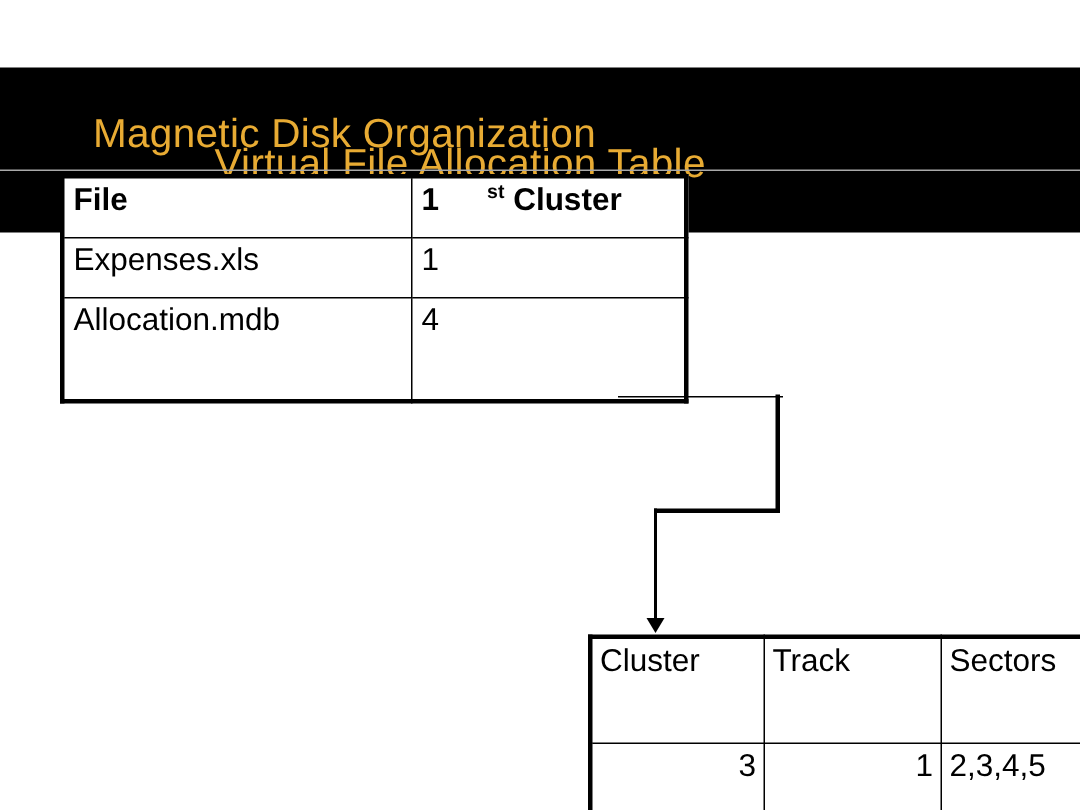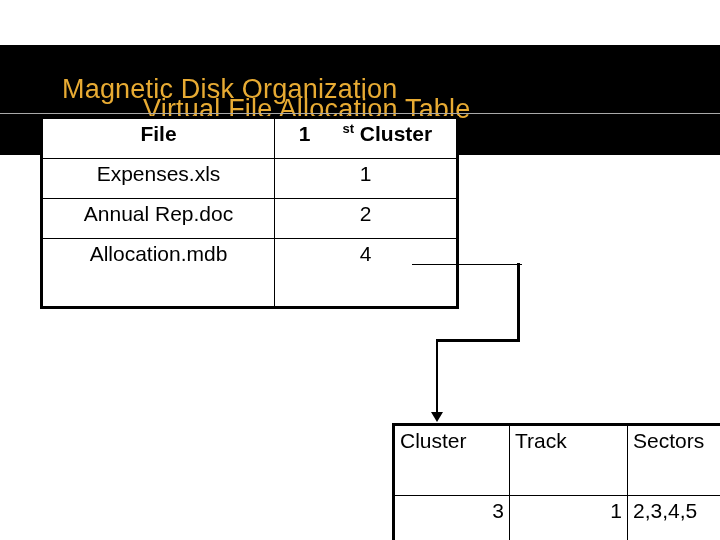--- a/index.html
+++ b/index.html
@@ -68,21 +68,20 @@
     background: #ffffff;
   }
   #fat-table td {
     border: 1px solid #000000;
     padding: 2px 6px 3px 6px;
     font-size: 21px;
     line-height: 25px;
     color: #000000;
     vertical-align: top;
     word-break: break-all;
-    text-align: center;
   }
   #fat-table .col-file   { width: 219px; }
   #fat-table .col-clust  { width: 169px; }
   #fat-table tr.header-row td {
     font-weight: bold;
     height: 34px;
   }
   #fat-table tr.data-row td {
     height: 34px;
     margin-left: 36px;
@@ -190,24 +189,20 @@
 <table id="fat-table">
   <tbody>
     <tr class="header-row">
       <td class="col-file">File</td>
       <td class="col-clust"><span>1</span><sup>st</sup><span> Cluster</span></td>
     </tr>
     <tr class="data-row">
       <td class="col-file">Expenses.xls</td>
       <td class="col-clust">1</td>
     </tr>
-    <tr class="data-row">
-      <td class="col-file">Annual Rep.doc</td>
-      <td class="col-clust">2</td>
-    </tr>
     <tr class="last-row">
       <td class="col-file">Allocation.mdb</td>
       <td class="col-clust">4</td>
     </tr>
   </tbody>
 </table>
 
 <div id="conn-thin-h"></div>
 <div id="conn-thick-v-right"></div>
 <div id="conn-thick-h"></div>

